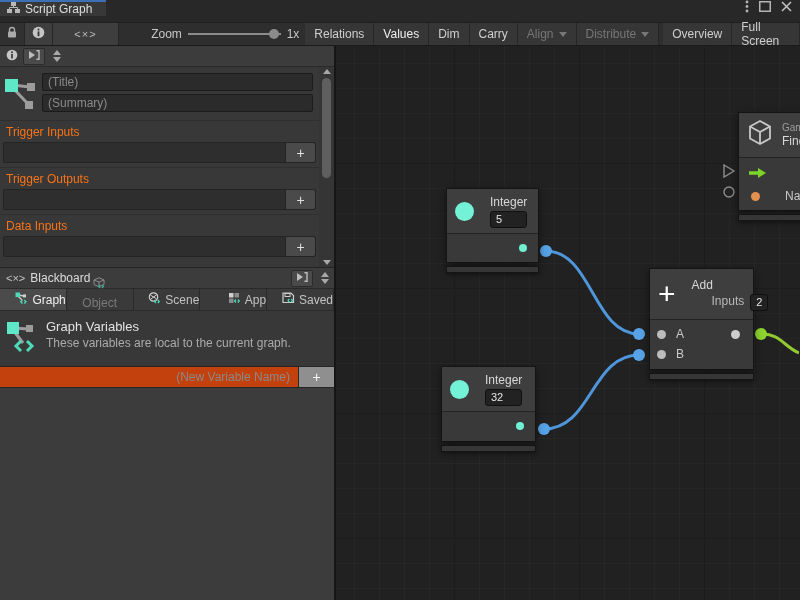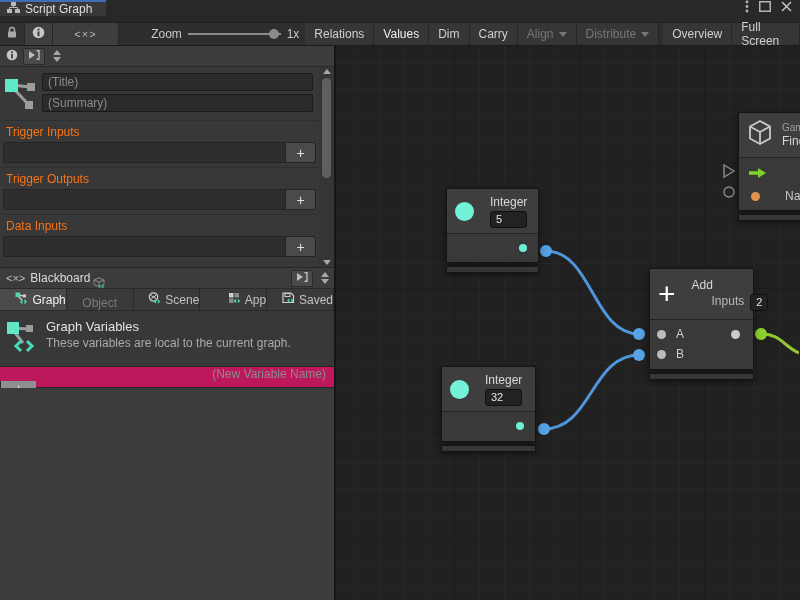--- a/index.html
+++ b/index.html
@@ -63,21 +63,21 @@
   .bb-tabs { height:22px; display:flex; background:#333333; border-bottom:1px solid #2a2a2a; }
   .bb-tab { flex:1; display:flex; align-items:center; justify-content:flex-end; gap:4px; background:#3a3a3a;
     border-right:1px solid #2a2a2a; color:#c2c2c2; font-size:12px; }
   .bb-tab.active { background:#4b4b4b; color:#efefef; }
   .bb-tab.disabled { color:#7a7a7a;flex-direction:column; }
 
   .vars-info { display:flex; gap:8px; padding:8px 6px 8px 6px; background:#383838; }
   .vars-text .t1 { color:#e2e2e2; font-size:13px; margin-bottom:2px; }
   .vars-text .t2 { color:#ababab; font-size:12px; }
 
-  .newvar-row { height:22px; background:#be185d; border-top:1px solid #262626; border-bottom:1px solid #262626; display:flex;flex-direction:column; }
+  .newvar-row { height:22px; background:#c2410c; border-top:1px solid #262626; border-bottom:1px solid #262626; display:flex; }
   .newvar-input { flex:1; background:transparent; border:none; outline:none; text-align:right; color:#cccccc; font-size:12px; padding-right:8px; }
   .newvar-input::placeholder { color:#8a8a8a; opacity:1; }
   .newvar-plus { width:36px; background:#8f8f8f; border-left:1px solid #2a2a2a; color:#f5f5f5; font-size:14px; display:flex; align-items:center; justify-content:center; }
   .vars-empty { flex:1; background:#3c3c3c; }
 
   
   .canvas { position:relative; flex:1; overflow:hidden; background-color:#212121;
     background-image:
       linear-gradient(rgba(255,255,255,0.025) 1px, transparent 1px),
       linear-gradient(90deg, rgba(255,255,255,0.025) 1px, transparent 1px),

